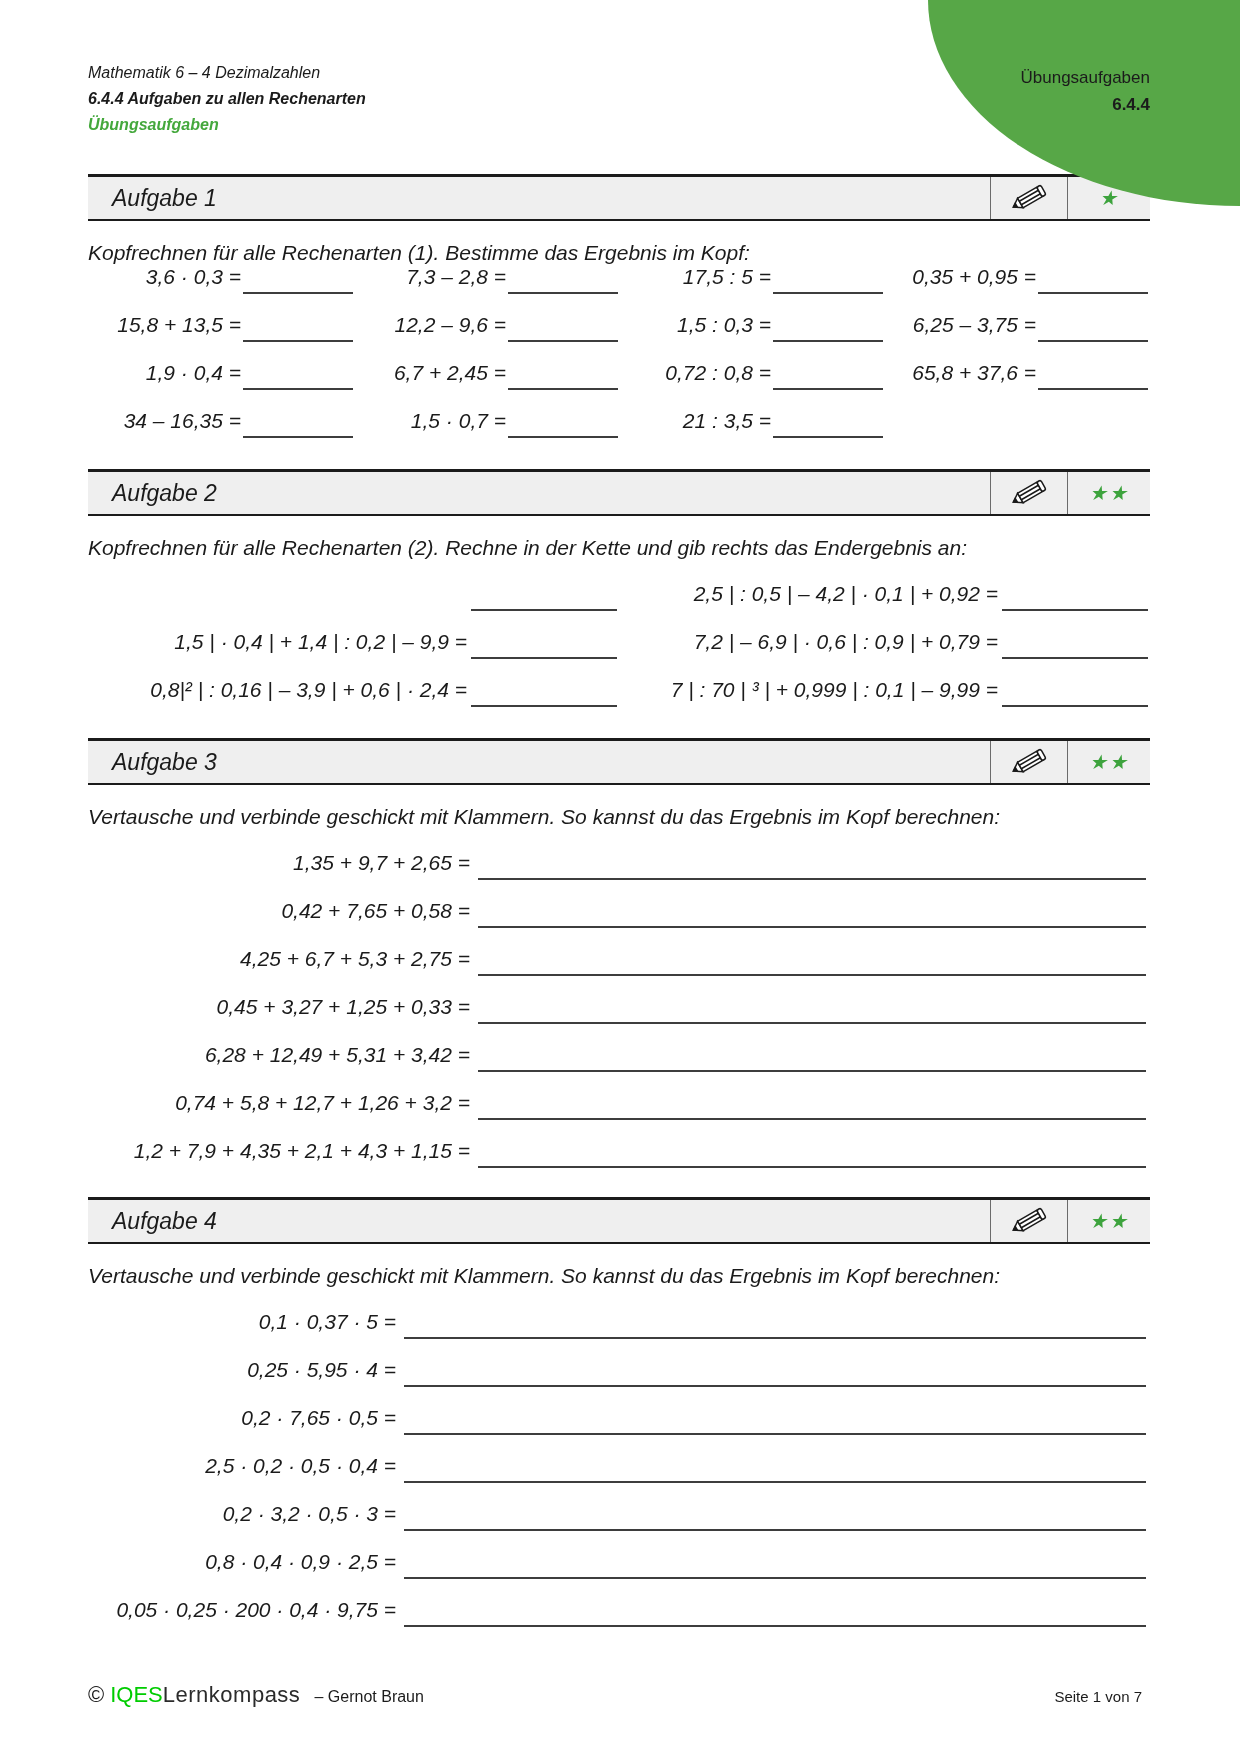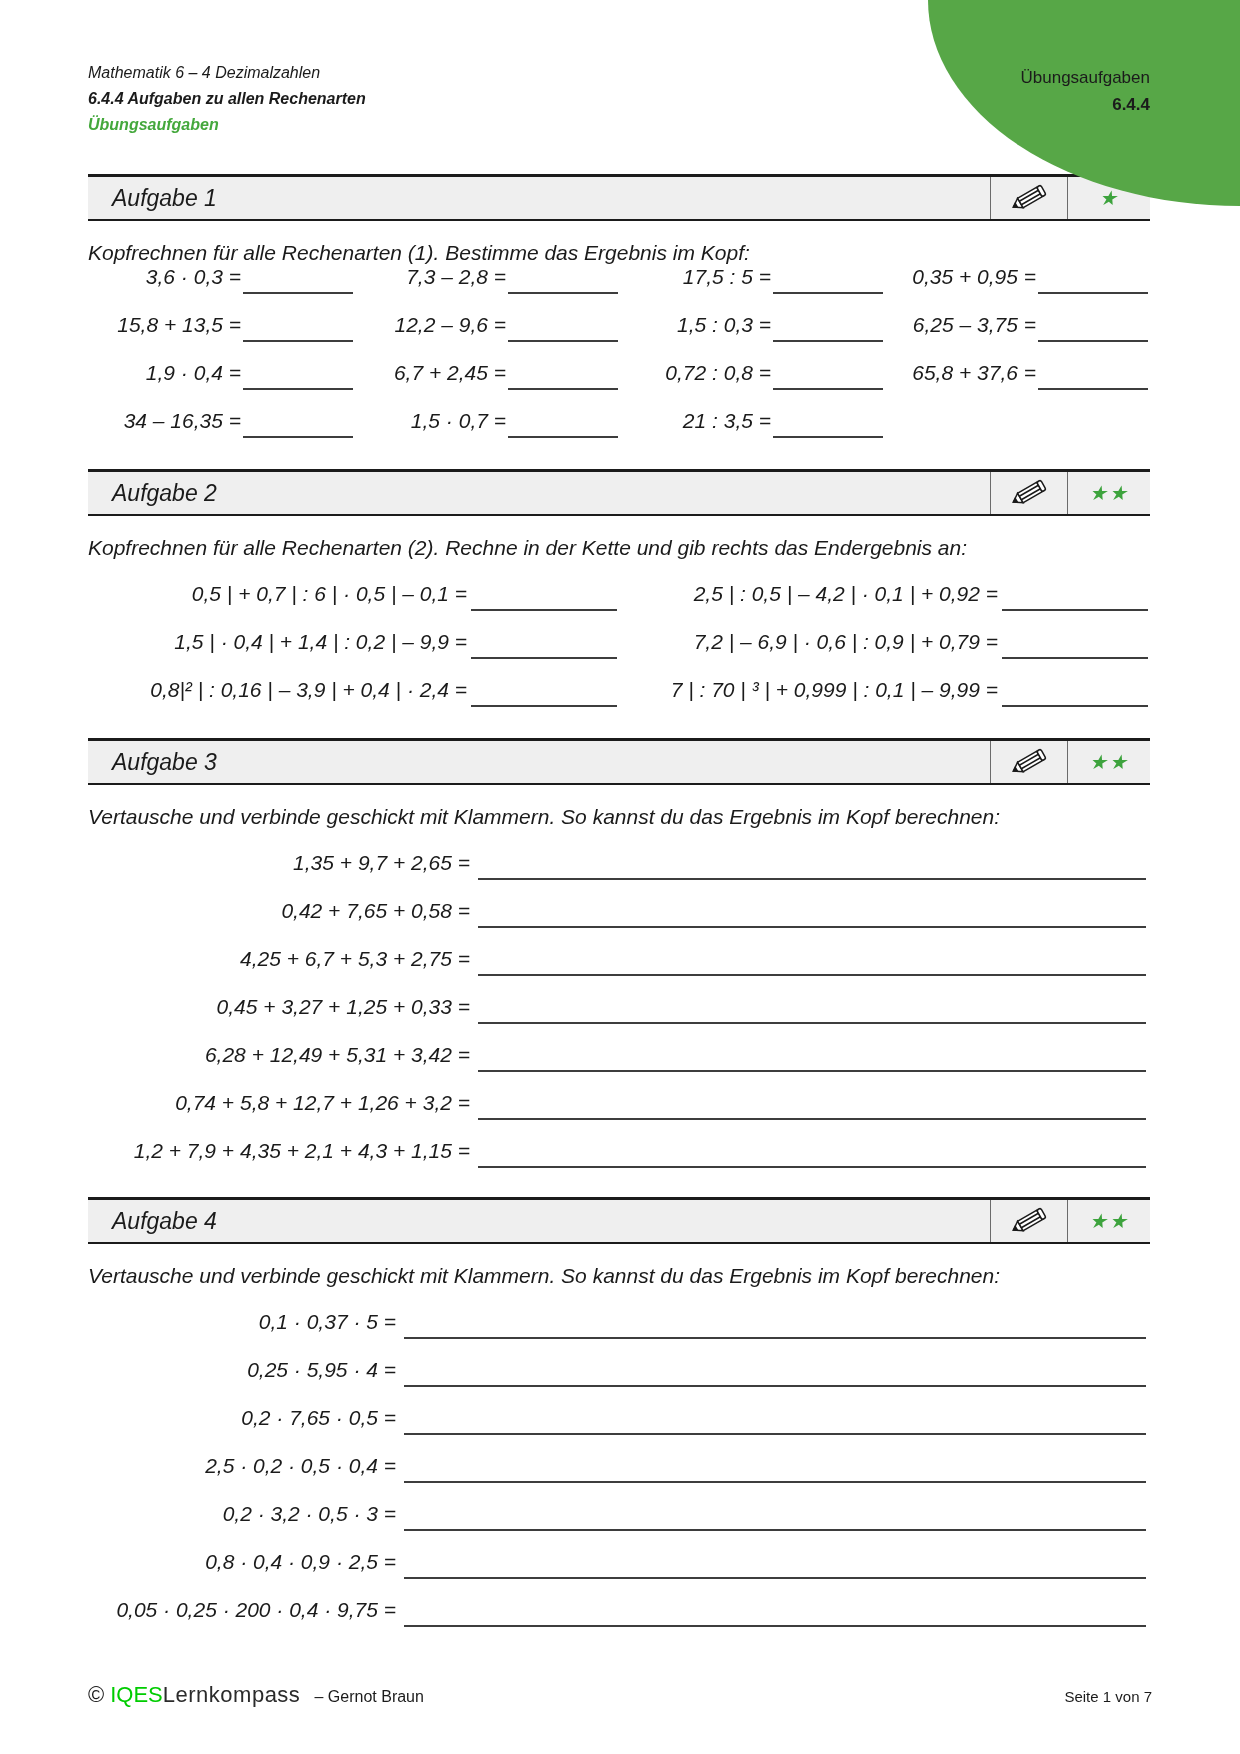--- a/index.html
+++ b/index.html
@@ -58,21 +58,21 @@
   .line-row .eq{text-align:right;font-size:21px;white-space:nowrap;}
   .t3 .eq{width:382px;}
   .t3 .blank-long{position:absolute;left:390px;right:4px;top:27px;border-bottom:2px solid #3d3d3d;height:0;}
   .t4 .eq{width:308px;}
   .t4 .blank-long{position:absolute;left:316px;right:4px;top:27px;border-bottom:2px solid #3d3d3d;height:0;}
 
   .gap-s{height:12px;}
 
   
   .footer{
-    position:absolute;left:88px;right:88px;top:1682px;
+    position:absolute;left:88px;right:98px;top:1682px;
     display:flex;justify-content:space-between;align-items:baseline;
   }
   .f-left{font-size:22px;}
   .f-copy{margin-right:6px;}
   .f-iqes{color:var(--brand-green,#00cc00);}
   .f-brand{color:#2b2b2b;letter-spacing:.5px;}
   .f-author{font-size:16px;margin-left:8px;}
   .f-page{font-size:15px;}
 </style>
 </head>
@@ -186,37 +186,36 @@
           <rect x="34" y="10.5" width="4.5" height="11" rx="2"></rect>
         </g>
       </svg>
     </div>
     <div class="bar-stars">★★</div>
   </div>
   <div class="intro">Kopfrechnen für alle Rechenarten (2). Rechne in der Kette und gib rechts das Endergebnis an:</div>
 
   <div class="a2-grid">
     <div class="a2-cell">
-        <div class="eq">0,5 | + 0,7 | : 6 | · 0,5 | – 0,1 =</div>
         <div class="blank"></div>
       </div>
     <div class="a2-cell">
         <div class="eq">2,5 | : 0,5 | – 4,2 | · 0,1 | + 0,92 =</div>
         <div class="blank"></div>
       </div>
     <div class="a2-cell">
         <div class="eq">1,5 | · 0,4 | + 1,4 | : 0,2 | – 9,9 =</div>
         <div class="blank"></div>
       </div>
     <div class="a2-cell">
         <div class="eq">7,2 | – 6,9 | · 0,6 | : 0,9 | + 0,79 =</div>
         <div class="blank"></div>
       </div>
     <div class="a2-cell">
-        <div class="eq">0,8|² | : 0,16 | – 3,9 | + 0,4 | · 2,4 =</div>
+        <div class="eq">0,8|² | : 0,16 | – 3,9 | + 0,6 | · 2,4 =</div>
         <div class="blank"></div>
       </div>
     <div class="a2-cell">
         <div class="eq">7 | : 70 | ³ | + 0,999 | : 0,1 | – 9,99 =</div>
         <div class="blank"></div>
       </div>
   </div>
 
   <div class="gap-s"></div>
   <div class="task-bar">

